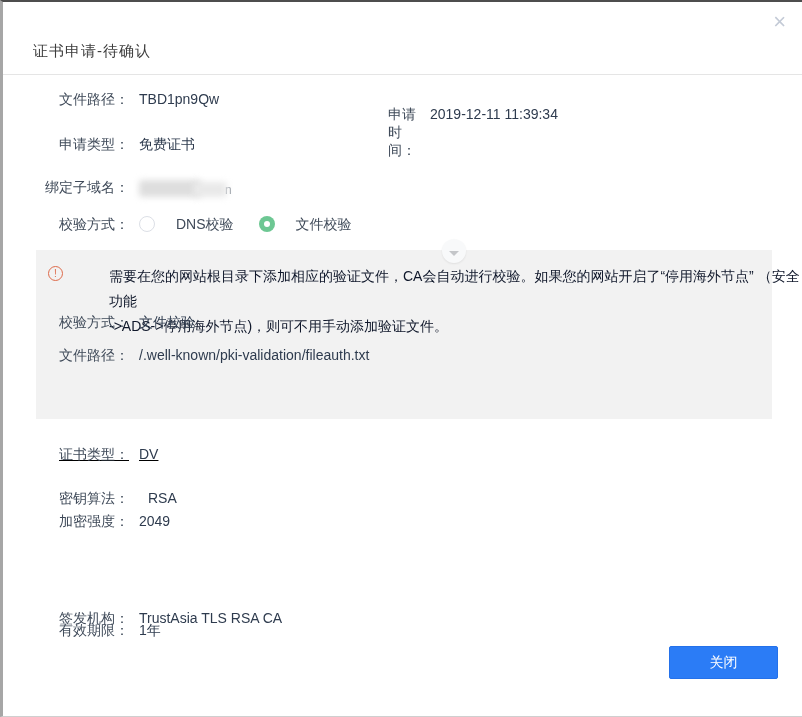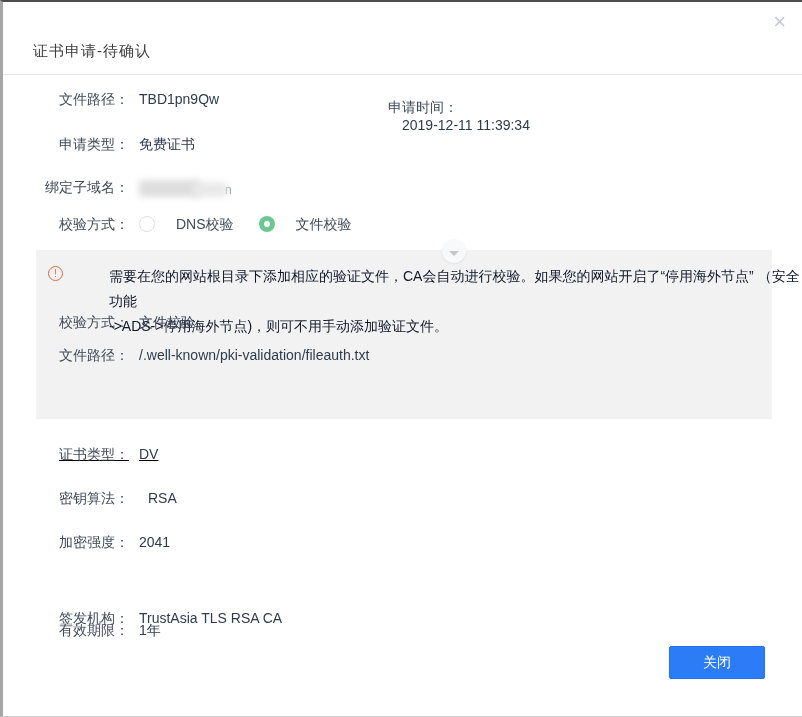--- a/index.html
+++ b/index.html
@@ -26,21 +26,21 @@
   .hdr-close{
     position:absolute;right:16px;top:8px;
     font-size:22px;color:#c3cad6;cursor:pointer;line-height:24px;
     font-family:"Liberation Sans",sans-serif;
   }
   
   .row{position:absolute;left:0;display:flex;align-items:flex-start;font-size:14px;line-height:18px;}
   .lbl{width:126px;text-align:right;color:#3f4a59;flex:0 0 126px;}
   .val{margin-left:10px;color:#2e3b4e;white-space:nowrap;}
   .row-apply{top:88px;}
-  .pair-time{position:absolute;left:385px;top:8px;display:flex;flex-direction:column;}
+  .pair-time{position:absolute;left:385px;top:15px;display:flex;}
   .pair-time .lbl2{color:#3f4a59;}
   .pair-time .val2{margin-left:14px;color:#2e3b4e;white-space:nowrap;}
   .row-type{top:133px;}
   .row-domain{top:176px;}
   .row-verify{top:213px;}
   
   .blurwrap{margin-left:10px;position:relative;height:20px;display:flex;align-items:center;}
   .blur1{width:62px;height:17px;background:#dedede;border-radius:3px;filter:blur(3px);}
   .blur2{width:34px;height:15px;background:#e9e9e9;border-radius:3px;filter:blur(3px);margin-left:-8px;margin-top:3px;}
   .blur-suffix{font-size:12px;color:#9aa0a8;margin-left:-2px;margin-top:4px;}
@@ -72,25 +72,25 @@
     border:1px solid #de6a4a;color:#de6a4a;font-size:10px;line-height:13px;
     text-align:center;box-sizing:content-box;
   }
   .tip-text{position:absolute;left:29px;top:14px;width:695px;font-size:14px;color:#0f172a;line-height:25px;margin-left:44px;}
   .ib-row{position:absolute;left:0;display:flex;font-size:14px;line-height:18px;}
   .ib-row .lbl{width:93px;flex:0 0 93px;}
   .ib-verify{top:63px;}
   .ib-path{top:96px;}
   .ib-value{top:130px;}
   
-  .row-d0{top:443px;text-decoration:underline;} .row-d1{top:487px;gap:9px;} .row-d2{top:531px;justify-content:center;}
+  .row-d0{top:443px;text-decoration:underline;} .row-d1{top:487px;gap:9px;} .row-d2{top:510px;justify-content:center;}
   .row-d3{top:607px;} .row-d4{top:619px;}
   
   .btn-close{
-    position:absolute;left:666px;top:644px;width:96px;height:33px;
+    position:absolute;left:666px;top:644px;width:109px;height:33px;
     background:#2b7cf6;border:1px solid #2471ea;border-radius:2px;
     color:#ffffff;font-size:14px;text-align:center;line-height:31px;
     cursor:pointer;box-sizing:border-box;
     font-family:"Liberation Sans","DejaVu Sans",sans-serif;
   }
 </style>
 </head>
 <body>
 
 <div class="modal">
@@ -159,21 +159,21 @@
   <div class="row row-d0">
     <div class="lbl">证书类型：</div>
     <div class="val">DV</div>
   </div>
   <div class="row row-d1">
     <div class="lbl">密钥算法：</div>
     <div class="val">RSA</div>
   </div>
   <div class="row row-d2">
     <div class="lbl">加密强度：</div>
-    <div class="val">2041</div>
+    <div class="val">2049</div>
   </div>
   <div class="row row-d3">
     <div class="lbl">签发机构：</div>
     <div class="val">TrustAsia TLS RSA CA</div>
   </div>
   <div class="row row-d4">
     <div class="lbl">有效期限：</div>
     <div class="val">1年</div>
   </div>
 

